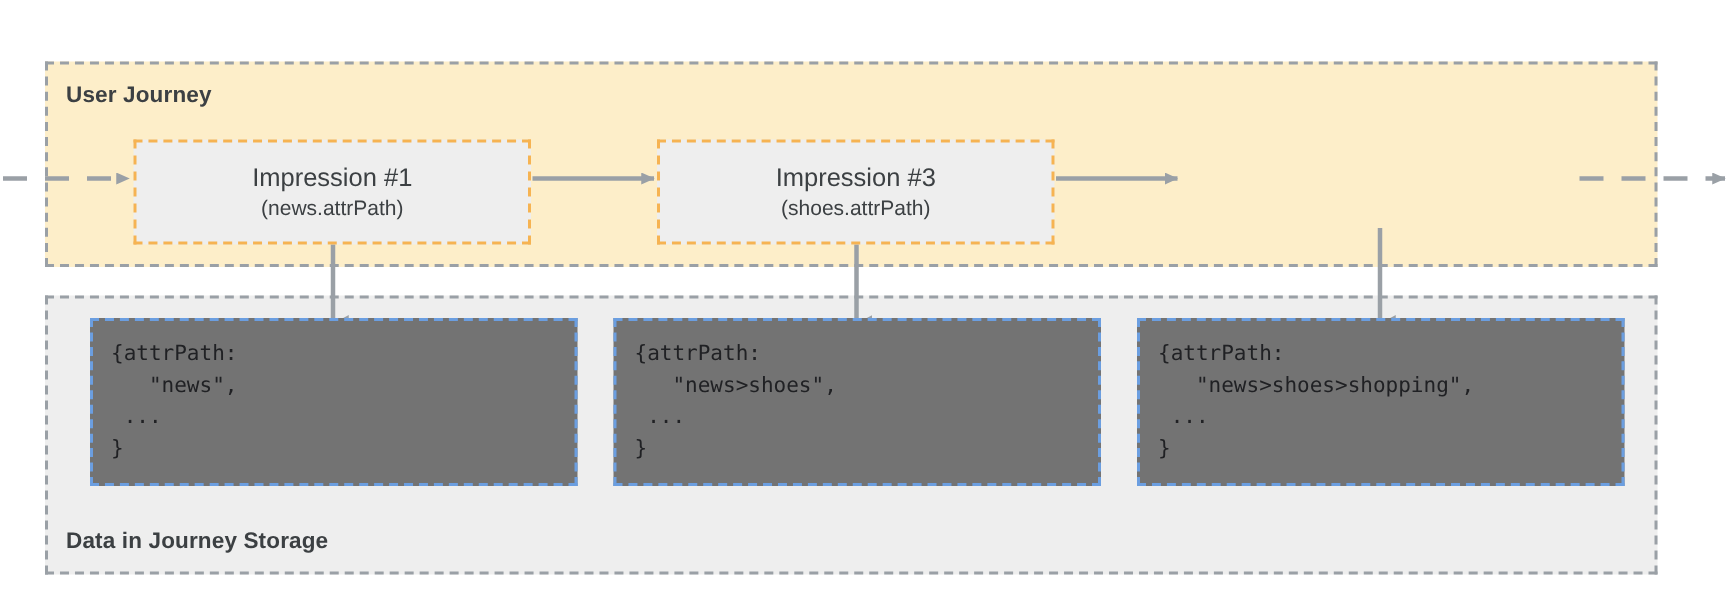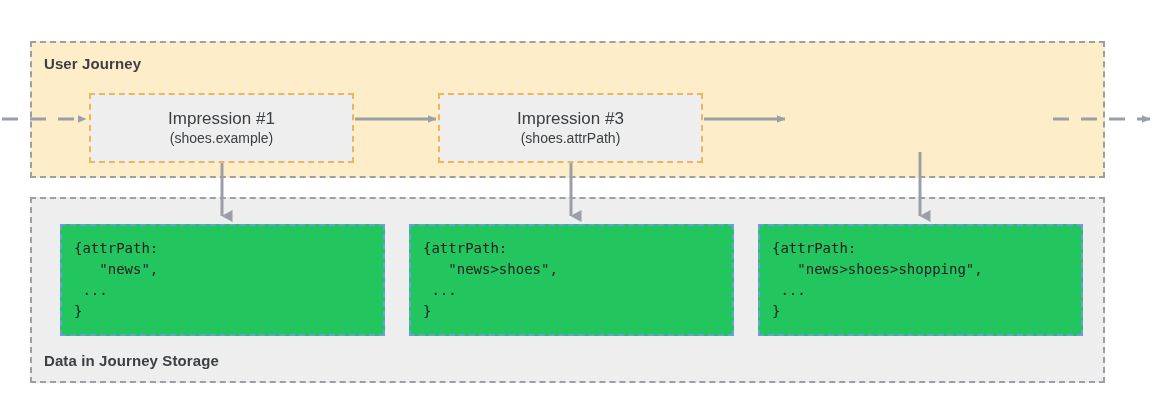--- a/index.html
+++ b/index.html
@@ -83,23 +83,23 @@
     font-size: 14px;
     color: #3c4043;
     line-height: 19px;
     white-space: nowrap;
   }
 
   
   .code-block {
     position: absolute;
     box-sizing: border-box;
-    background: #22c55e;
+    background: #737373;
     border: 2px dashed #6b9ee0;
-    top: 208px;
+    top: 196px;
     height: 112px;
     padding: 12px 0 0 12px;
     font-family: "DejaVu Sans Mono", monospace;
     font-size: 14px;
     line-height: 21px;
     color: #202124;
     white-space: pre;
     overflow: hidden;
   }
   #code-block-1 { left: 60px;  width: 325px; }
@@ -158,21 +158,21 @@
     <g>
       <line x1="571" y1="136" x2="571" y2="200" stroke="#9aa0a6" stroke-width="3" marker-end="url(#arrowhead-down)"></line>
     </g>
     <g>
       <line x1="920" y1="136" x2="920" y2="200" stroke="#9aa0a6" stroke-width="3" marker-end="url(#arrowhead-down)"></line>
     </g>
   </svg>
 
   <div class="impression-box" id="impression-box-1">
     <div class="impression-name">Impression #1</div>
-    <div class="impression-origin">(shoes.example)</div>
+    <div class="impression-origin">(news.attrPath)</div>
   </div>
 
   <div class="impression-box" id="impression-box-2">
     <div class="impression-name">Impression #3</div>
     <div class="impression-origin">(shoes.attrPath)</div>
   </div>
 
 
   <div class="code-block" id="code-block-1">{attrPath:
    "news",

